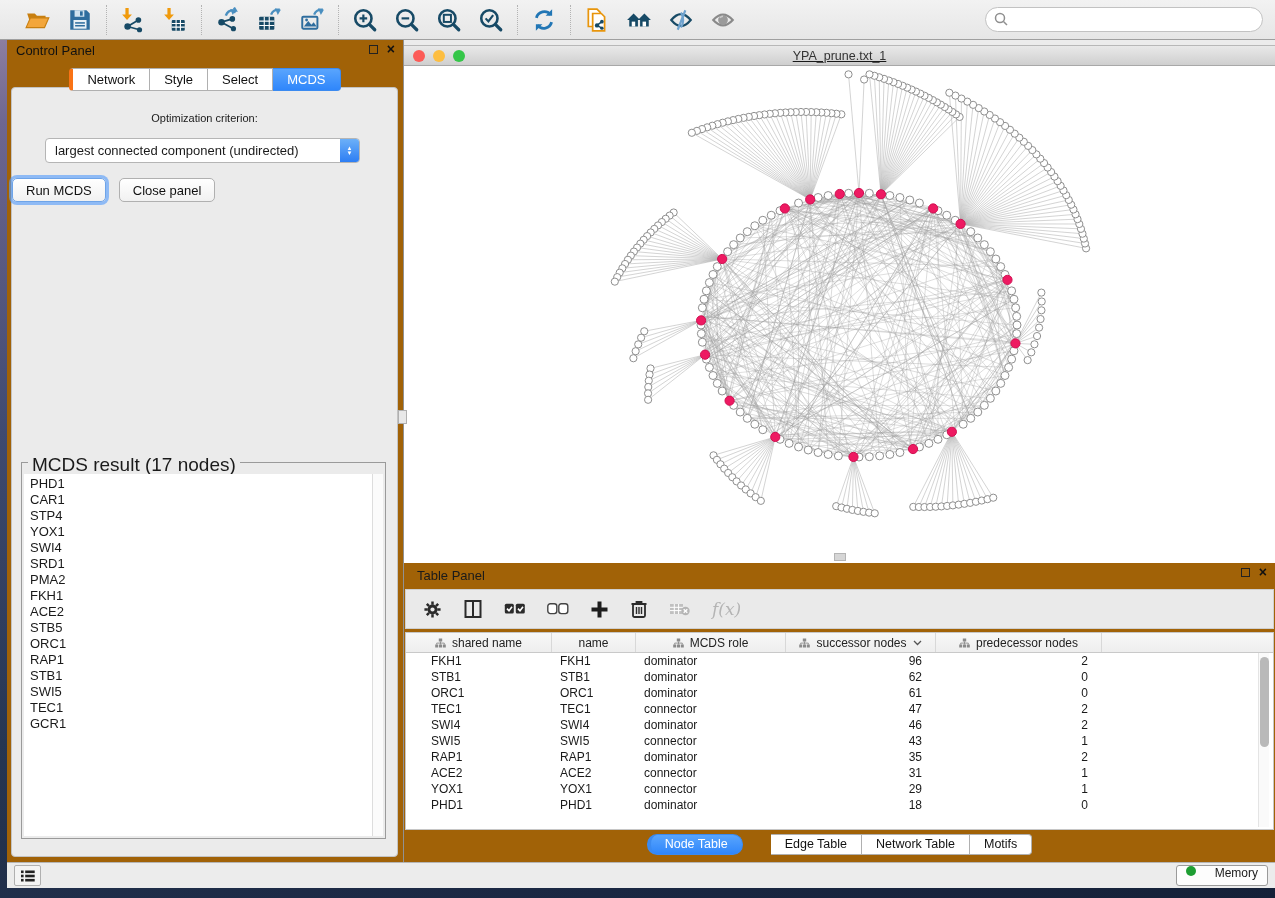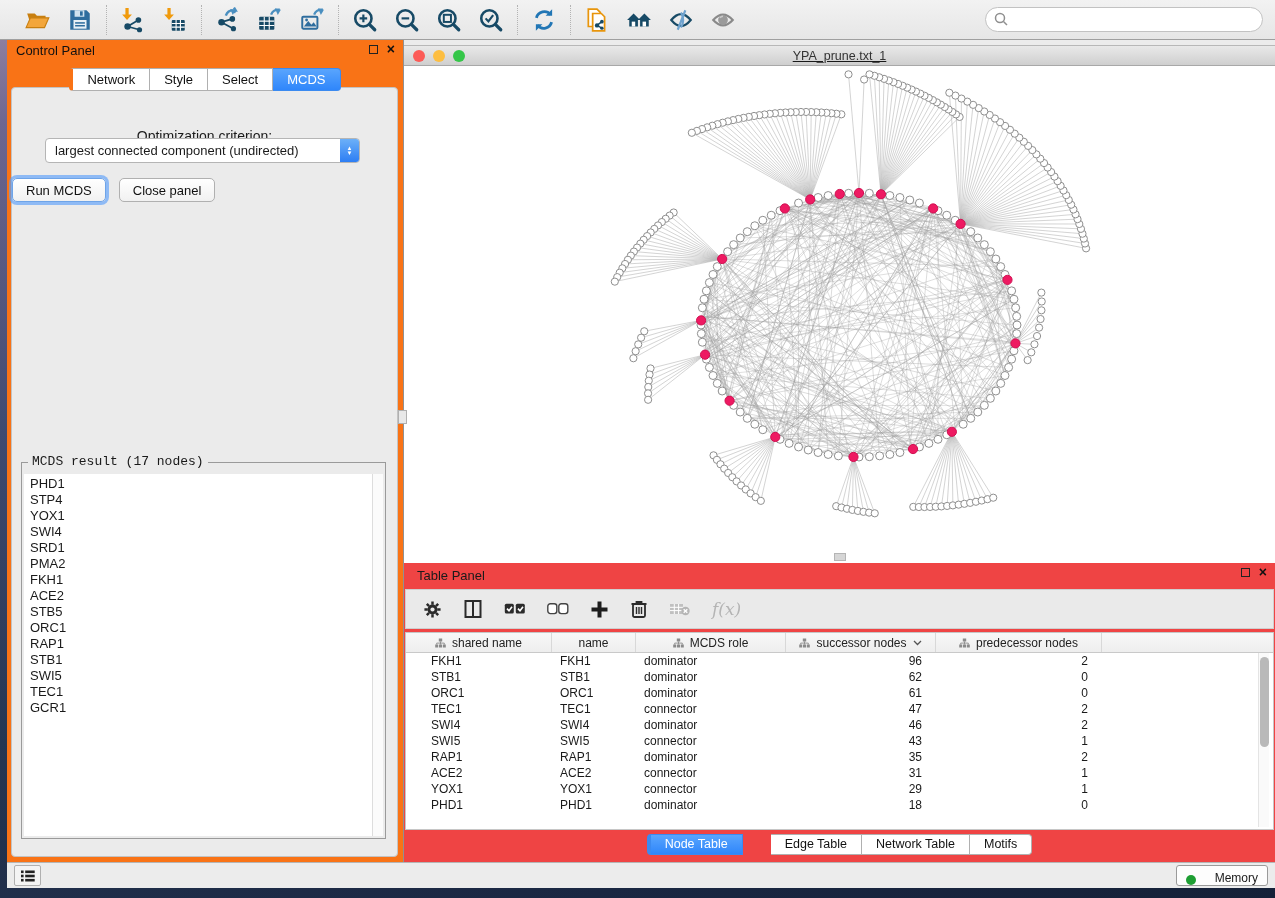--- a/index.html
+++ b/index.html
@@ -25,39 +25,39 @@
     width:278px; height:25px; border:1px solid #c2c2c2; border-radius:13px;
     background:#fff; padding:0 10px 0 28px; font-size:13px; outline:none;
     font-family:"Liberation Sans",sans-serif;
   }
   .search-icon { position:absolute; left:9px; top:5px; }
   
   .main { position:absolute; top:40px; left:7px; right:0; bottom:10px; display:flex; flex-direction:column; }
   .content { flex:1; display:flex; min-height:0; }
   
   .control-panel {
-    width:397px; background:#f97316; border-right:1px solid #919191; position:relative; flex:none;
+    width:397px; background:#a16207; border-right:1px solid #919191; position:relative; flex:none;
   }
   .cp-header { position:absolute; top:3px; left:9px; font-size:13px; color:#111; }
   .panel-winbtns { position:absolute; top:4px; right:8px; display:flex; gap:9px; align-items:center; }
   .float-btn { width:9px; height:9px; border:1.5px solid #222; display:inline-block; cursor:pointer; }
   .close-btn { font-size:14px; font-weight:bold; color:#111; line-height:10px; cursor:pointer; }
   .cp-tabs { position:absolute; top:28px; left:0; right:0; display:flex; justify-content:center; z-index:5; }
   .seg-tab {
     height:23px; padding:0 14px; background:#fff; border:1px solid #b0b0b0; border-left:none;
     font-size:13px; display:flex; align-items:center; cursor:pointer; color:#111;
   }
   .seg-tab:first-child { border-left:4px solid #f97316; border-radius:4px 0 0 4px; }
   .seg-tab:last-child { border-radius:0 4px 4px 0; }
   .seg-tab.active { background:linear-gradient(#59a5fd,#2f86fb); color:#fff; border-color:#3b8af0; }
   .cp-content {
     position:absolute; top:47px; left:4px; right:5px; bottom:5px;
     background:#ebebeb; border:1px solid #c3c3c3; border-radius:4px;
   }
-  .opt-label { position:absolute; top:40px; left:0; right:0; text-align:center; font-size:14px; }
+  .opt-label { position:absolute; top:24px; left:0; right:0; text-align:center; font-size:11px; }
   .criterion-select {
     position:absolute; top:50px; left:33px; width:315px; height:25px; background:#fff;
     border:1px solid #b5b5b5; border-radius:4px; display:flex; align-items:center; cursor:pointer;
   }
   .criterion-select .val { flex:1; padding-left:9px; font-size:13px; white-space:nowrap; }
   .stepper {
     width:19px; height:100%; border-radius:0 3px 3px 0;
     background:linear-gradient(#6cb0f8,#2d7ef4); display:flex; flex-direction:column;
     align-items:center; justify-content:center; color:#fff; font-size:6px; line-height:5px;
   }
@@ -66,21 +66,21 @@
     height:24px; padding:0 13px; background:linear-gradient(#fff,#f1f1f1);
     border:1px solid #b0b0b0; border-radius:5px; font-size:13px;
     font-family:"Liberation Sans",sans-serif; cursor:pointer; color:#111;
   }
   .mac-btn.focused { box-shadow:0 0 0 3px rgba(92,160,250,.65); border-color:#6ea4e8; }
   .result-group {
     position:absolute; left:9px; right:11px; top:374px; bottom:17px;
     border:1px solid #9a9a9a;
   }
   .result-legend {
-    position:absolute; top:-9px; left:6px; background:#ebebeb; padding:0 4px; font-size:13px;font-family:Liberation Mono, monospace;
+    position:absolute; top:-9px; left:6px; background:#ebebeb; padding:0 4px; font-size:19px;
   }
   .result-list {
     position:absolute; top:11px; left:2px; right:2px; bottom:2px; background:#fff;
     overflow:hidden; padding:2px 0 0 6px; line-height:16px; font-size:13px;
   }
   .result-scroll {
     position:absolute; top:11px; right:2px; bottom:2px; width:11px;
     background:#fbfbfb; border-left:1px solid #ddd;
   }
   
@@ -98,21 +98,21 @@
   .net-canvas svg { position:absolute; inset:0; }
   .h-grip {
     position:absolute; bottom:2px; left:50%; margin-left:-6px; width:12px; height:8px;
     background:#d6d6d6; border:1px solid #b5b5b5; z-index:4;
   }
   .v-grip {
     position:absolute; left:398px; top:410px; width:9px; height:14px;
     background:#e8e8e8; border:1px solid #b0b0b0; z-index:60;
   }
   
-  .table-panel { flex:1; display:flex; flex-direction:column; min-height:0; position:relative; background:#ef4444; }
+  .table-panel { flex:1; display:flex; flex-direction:column; min-height:0; position:relative; background:#a16207; }
   .tp-header { height:25px; position:relative; }
   .tp-title { position:absolute; left:13px; top:5px; font-size:13px; }
   .tp-toolbar {
     height:40px; margin:1px 1px 0 1px; background:#eaeaea; border:1px solid #cfcfcf;
     display:flex; align-items:center; gap:21px; padding:0 17px; flex:none;
   }
   .tp-tool { display:flex; align-items:center; justify-content:center; cursor:pointer; }
   .fx-label { font-family:"DejaVu Serif",serif; font-style:italic; font-size:17px; color:#b4b4b4; }
   .tp-table {
     flex:1; margin:3px 1px 0 1px; background:#fff; border:1px solid #c6c6c6;
@@ -137,21 +137,21 @@
   .status-bar {
     height:26px; flex:none; background:#ececec; border-top:1px solid #b5b5b5;
     display:flex; align-items:center; padding:0 7px;
   }
   .list-btn {
     width:27px; height:21px; border:1px solid #b0b0b0; background:#f4f4f4; border-radius:2px;
     display:flex; align-items:center; justify-content:center; cursor:pointer;
   }
   .memory-btn {
     margin-left:auto; height:21px; border:1px solid #9a9a9a; background:#fdfdfd; border-radius:3px;
-    display:flex; align-items:flex-end; gap:19px; padding:0 9px; font-size:12px; cursor:pointer;
+    display:flex; align-items:flex-start; gap:19px; padding:0 9px; font-size:12px; cursor:pointer;
   }
   .mem-dot { width:10px; height:10px; border-radius:50%; background:#1e9e33; }
 </style>
 </head>
 <body>
 
 <div class="toolbar">
   <div class="tb-group">
     <div class="tb-btn">
       <svg viewBox="0 0 24 24">
@@ -336,20 +336,21 @@
             </span>
         </div>
         <div class="btn-row">
           <button class="mac-btn focused">Run MCDS</button>
           <button class="mac-btn">Close panel</button>
         </div>
         <div class="result-group">
           <div class="result-legend">MCDS result (17 nodes)</div>
           <div class="result-list">
               <div>PHD1</div>
+              <div>CAR1</div>
               <div>STP4</div>
               <div>YOX1</div>
               <div>SWI4</div>
               <div>SRD1</div>
               <div>PMA2</div>
               <div>FKH1</div>
               <div>ACE2</div>
               <div>STB5</div>
               <div>ORC1</div>
               <div>RAP1</div>
@@ -1396,21 +1397,21 @@
                 <div class="td num">18</div>
                 <div class="td num">0</div>
                 <div class="td"></div>
               </div>
             </div>
           <div class="tbl-scroll">
             <div class="tbl-thumb"></div>
           </div>
         </div>
         <div class="tp-tabs">
-            <div class="seg-tab active" style="height: 21px; font-size: 12.5px;">Node Table</div>
+            <div class="seg-tab active" style="height: 21px; font-size: 12.5px; border-radius: 10px;">Node Table</div>
             <div class="seg-tab" style="height: 21px; font-size: 12.5px; margin-left: 28px;">Edge Table</div>
             <div class="seg-tab" style="height: 21px; font-size: 12.5px;">Network Table</div>
             <div class="seg-tab" style="height: 21px; font-size: 12.5px;">Motifs</div>
           </div>
         <div class="tp-strip"></div>
       </div>
     </div>
   </div>
 
   <div class="status-bar">

